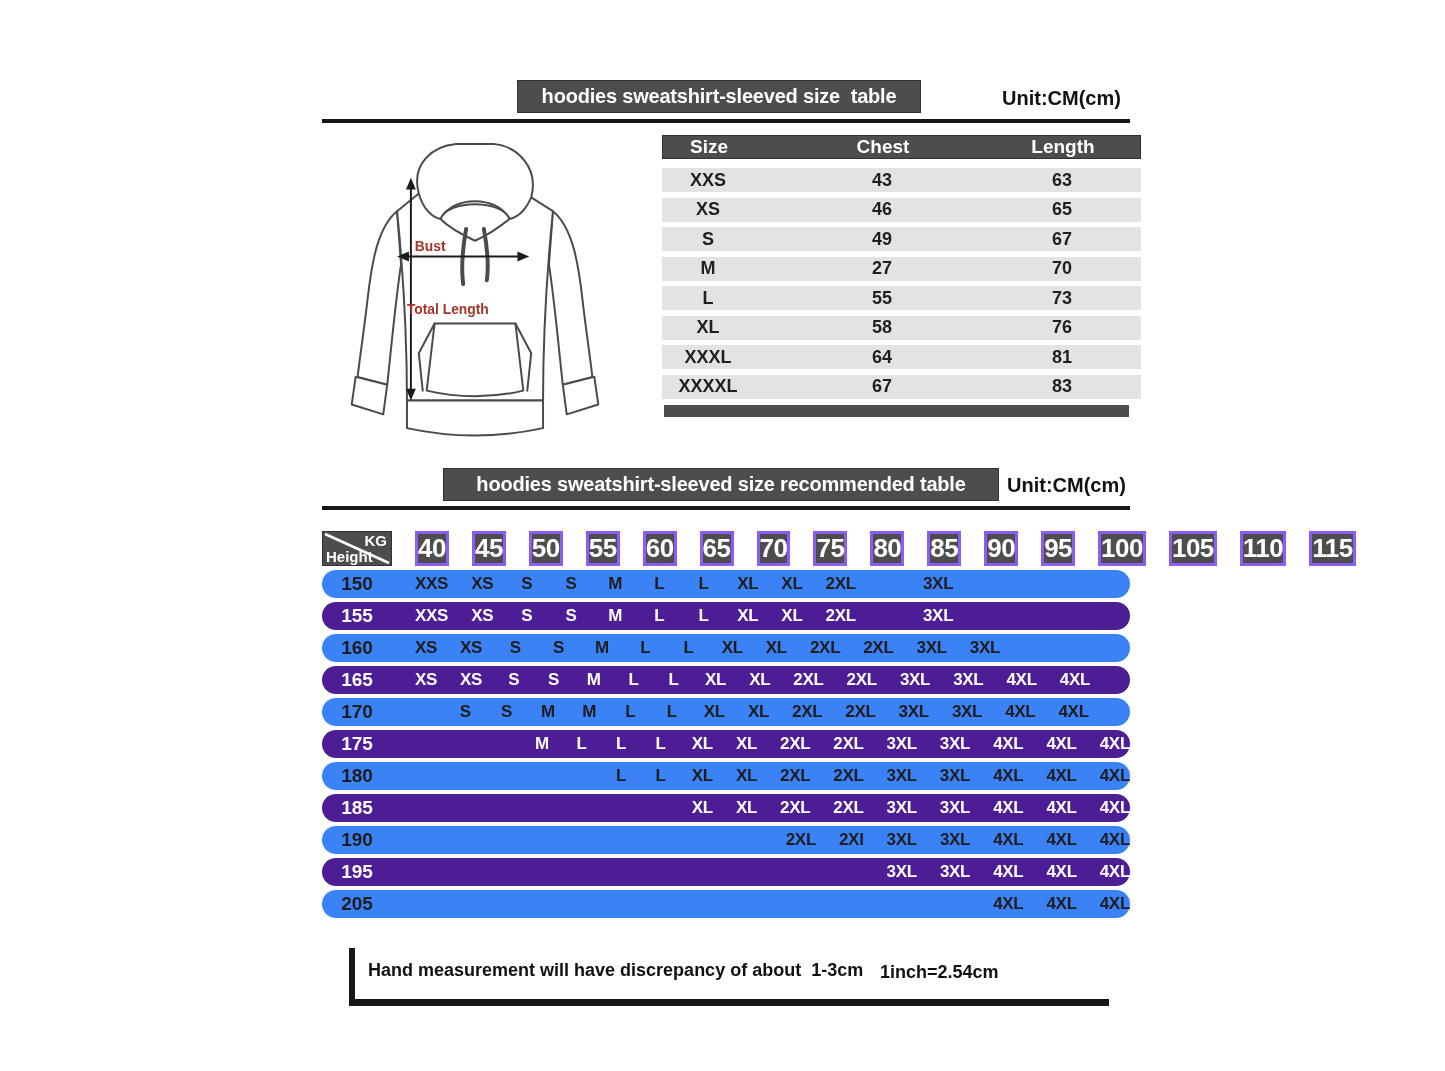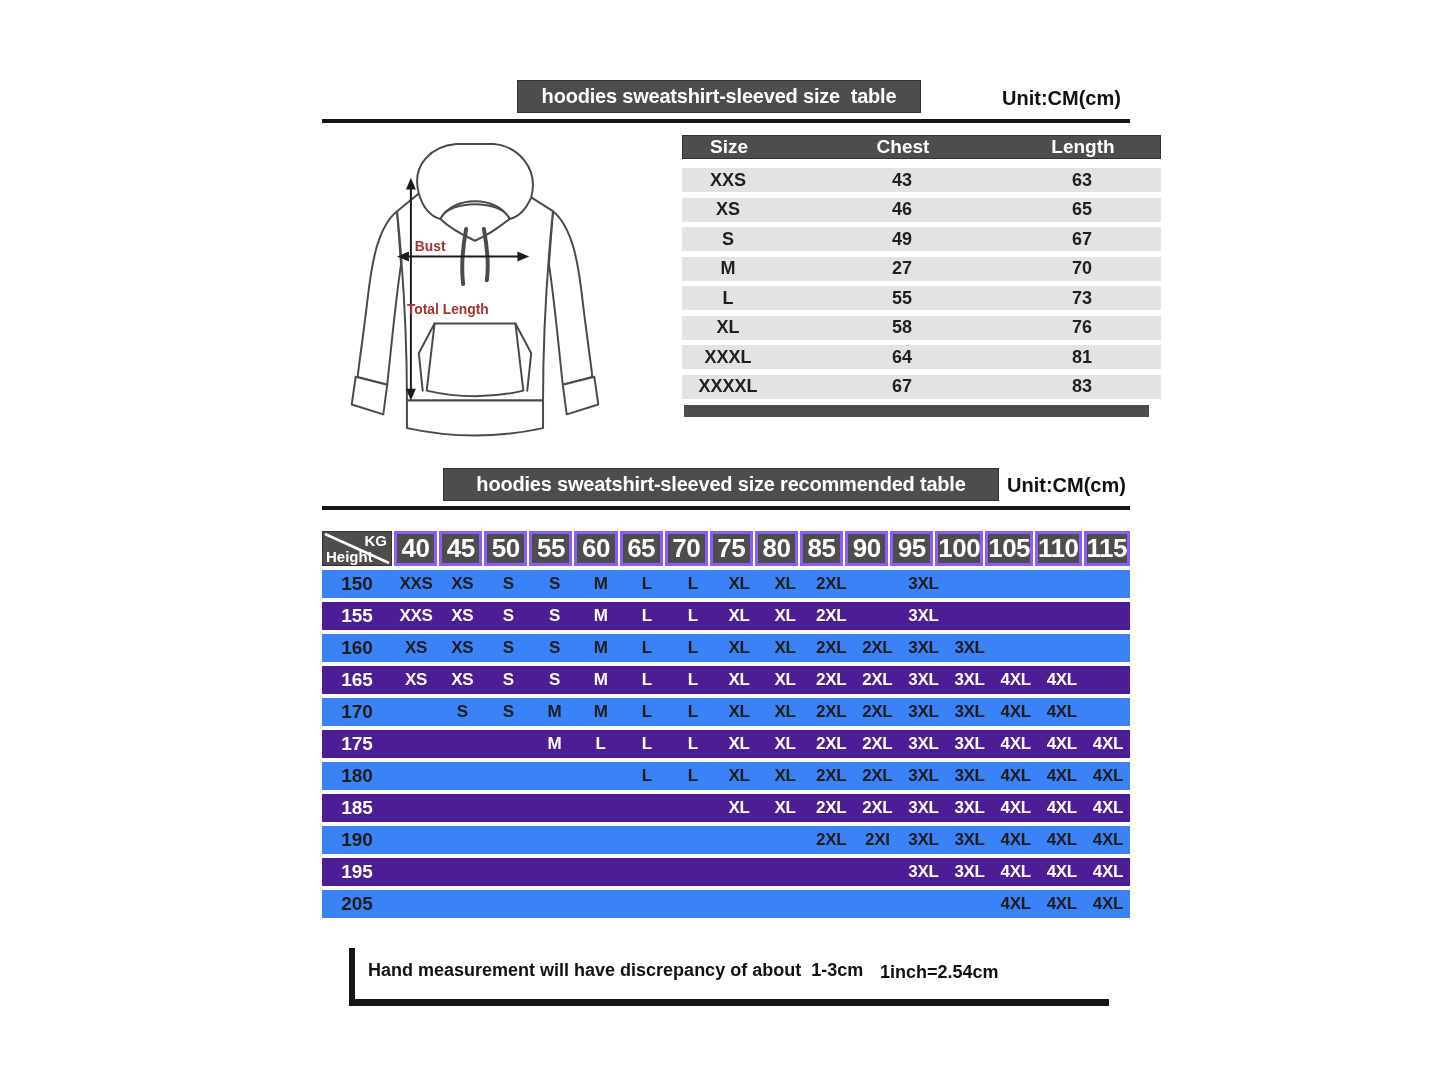--- a/index.html
+++ b/index.html
@@ -32,38 +32,38 @@
   .unit2{left:1007px;top:474px;}
   .rule{position:absolute;background:#161616;}
   .rule1{left:322px;top:119px;width:808px;height:4px;}
   .rule2{left:322px;top:506px;width:808px;height:4px;}
 
   
   .hoodie{position:absolute;left:332px;top:133px;width:286px;height:322px;}
   .hoodie .red{font-size:14px;font-weight:700;fill:#a3342b;font-family:"Liberation Sans",sans-serif;}
 
   
-  .sizetable{position:absolute;left:682px;top:135px;width:479px;}
+  .sizetable{position:absolute;left:662px;top:135px;width:479px;}
   .st-grid{display:grid;grid-template-columns:92px 256px 104px 1fr;align-items:center;}
   .st-header{
     background:#4d4d4d;border:1px solid #323232;color:#fff;height:24px;
     font-size:19px;box-sizing:border-box;
   }
   .st-header div{text-align:center;}
   #st-rows{margin-top:9px;}
   .st-row{
     background:#e3e3e3;height:24px;margin-bottom:5.5px;
     font-size:18px;color:#1f1f1f;
   }
   .st-row div{text-align:center;}
   .st-bottombar{margin-top:6px;margin-left:2px;width:465px;height:12px;background:#4d4d4d;}
 
   
   .matrix{position:absolute;left:322px;top:531px;width:808px;}
-  .m-grid{display:grid;grid-template-columns:70px repeat(16,1fr);column-gap:2px;align-items:center;}
+  .m-grid{display:grid;grid-template-columns:70px repeat(16,1fr);column-gap:23px;align-items:center;border-radius:15px;}
   .m-header{height:35px;}
   .m-corner{height:35px;}
   .m-corner svg{display:block;width:100%;height:35px;}
   .m-corner text{font-family:"Liberation Sans",sans-serif;font-weight:700;fill:#fff;font-size:15px;}
   .m-corner rect{fill:#4d4d4d;stroke:#323232;}
   .m-hcell{
     background:#4d4d4d;border:3px solid #8b5cf6;box-sizing:border-box;
     color:#fff;height:35px;display:flex;align-items:center;justify-content:center;
     font-size:26px;letter-spacing:-0.5px;
   }

